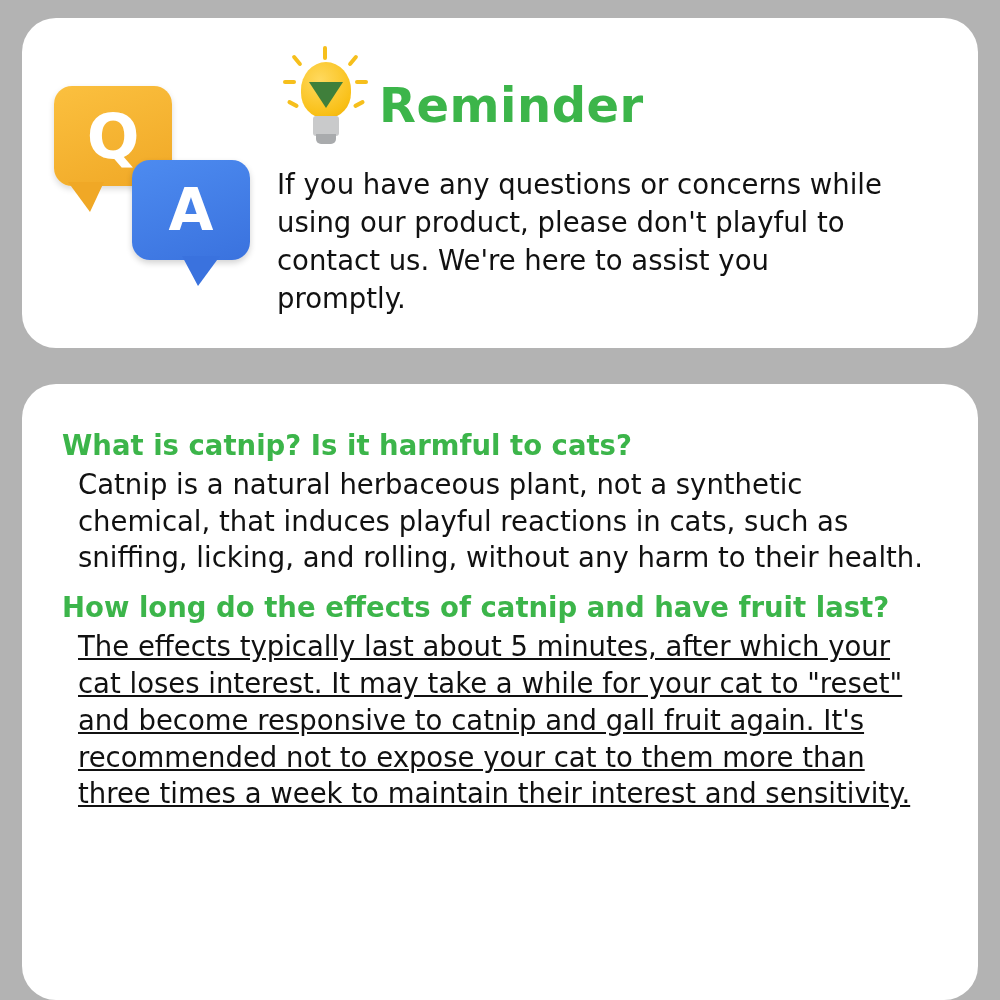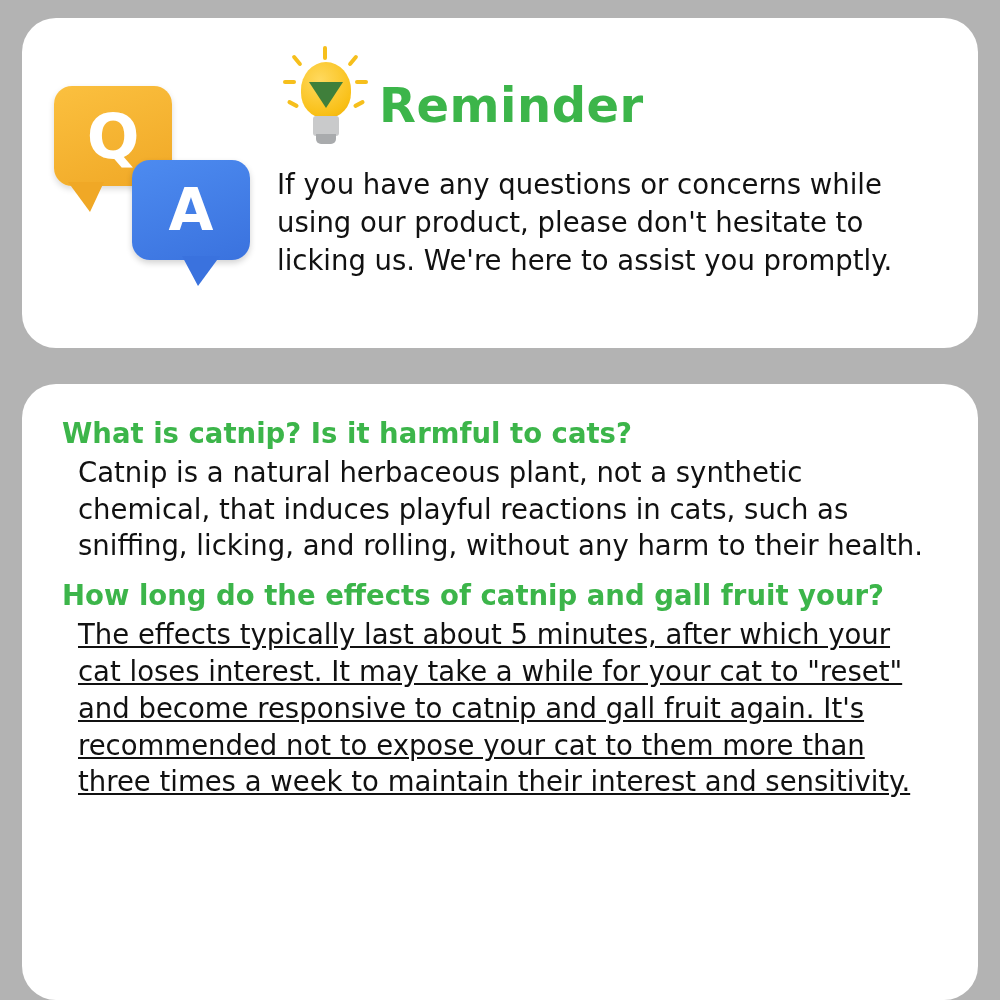--- a/index.html
+++ b/index.html
@@ -169,21 +169,21 @@
     max-width: 620px;
   }
 
   
   .faq-card {
     background: #ffffff;
     border-radius: 34px;
     margin-top: 36px;
     flex: 1;
     box-sizing: border-box;
-    padding: 32px 42px 20px 40px;
+    padding: 44px 42px 20px 40px;
     overflow: hidden;
   }
   .faq-q {
     font-size: 27.5px;
     font-weight: bold;
     color: #3cb54a;
     margin: 0 0 2px 0;
     line-height: 1.3;
   }
   .faq-a {
@@ -219,33 +219,33 @@
           <div class="ray" style="left:6px; top:34px; width:13px; height:4px;"></div>
           <div class="ray" style="left:78px; top:34px; width:13px; height:4px;"></div>
           <div class="ray" style="left:10px; top:56px; width:12px; height:4px; transform:rotate(28deg);"></div>
           <div class="ray" style="left:76px; top:56px; width:12px; height:4px; transform:rotate(-28deg);"></div>
           <div class="bulb-glass"></div>
           <div class="bulb-base"></div>
           <div class="bulb-base2"></div>
         </div>
         <div class="title">Reminder</div>
       </div>
-      <div class="reminder-body">If you have any questions or concerns while using our product, please don't hesitate to licking us. We're here to assist you promptly.</div>
+      <div class="reminder-body">If you have any questions or concerns while using our product, please don't playful to contact us. We're here to assist you promptly.</div>
     </div>
   </div>
 
   <div class="faq-card">
 
     <div class="faq-block">
       <p class="faq-q">What is catnip? Is it harmful to cats?</p>
       <p class="faq-a">Catnip is a natural herbaceous plant, not a synthetic chemical, that induces playful reactions in cats, such as sniffing, licking, and rolling, without any harm to their health.</p>
     </div>
 
     <div class="faq-block">
     </div>
 
     <div class="faq-block">
-      <p class="faq-q">How long do the effects of catnip and gall fruit your?</p>
+      <p class="faq-q">How long do the effects of catnip and have fruit last?</p>
       <p class="faq-a">The effects typically last about 5 minutes, after which your cat loses interest. It may take a while for your cat to "reset" and become responsive to catnip and gall fruit again. It's recommended not to expose your cat to them more than three times a week to maintain their interest and sensitivity.</p>
     </div>
 
   </div>
 </div>
 
 </body></html>

